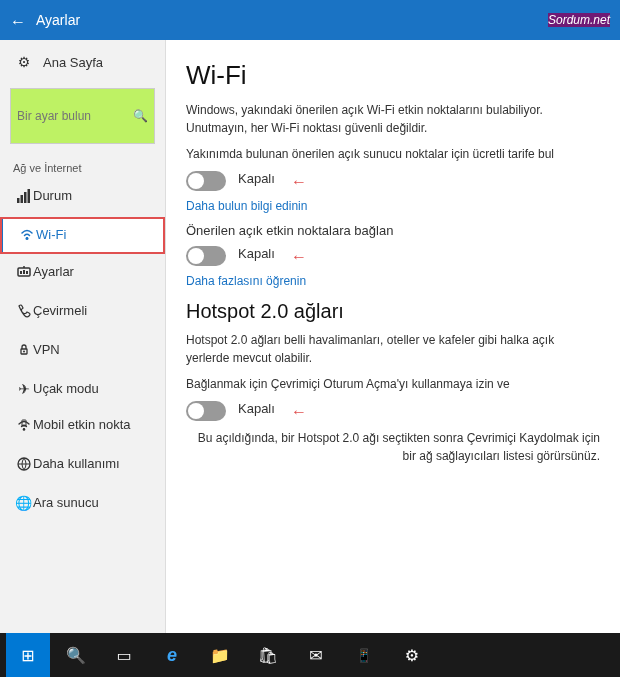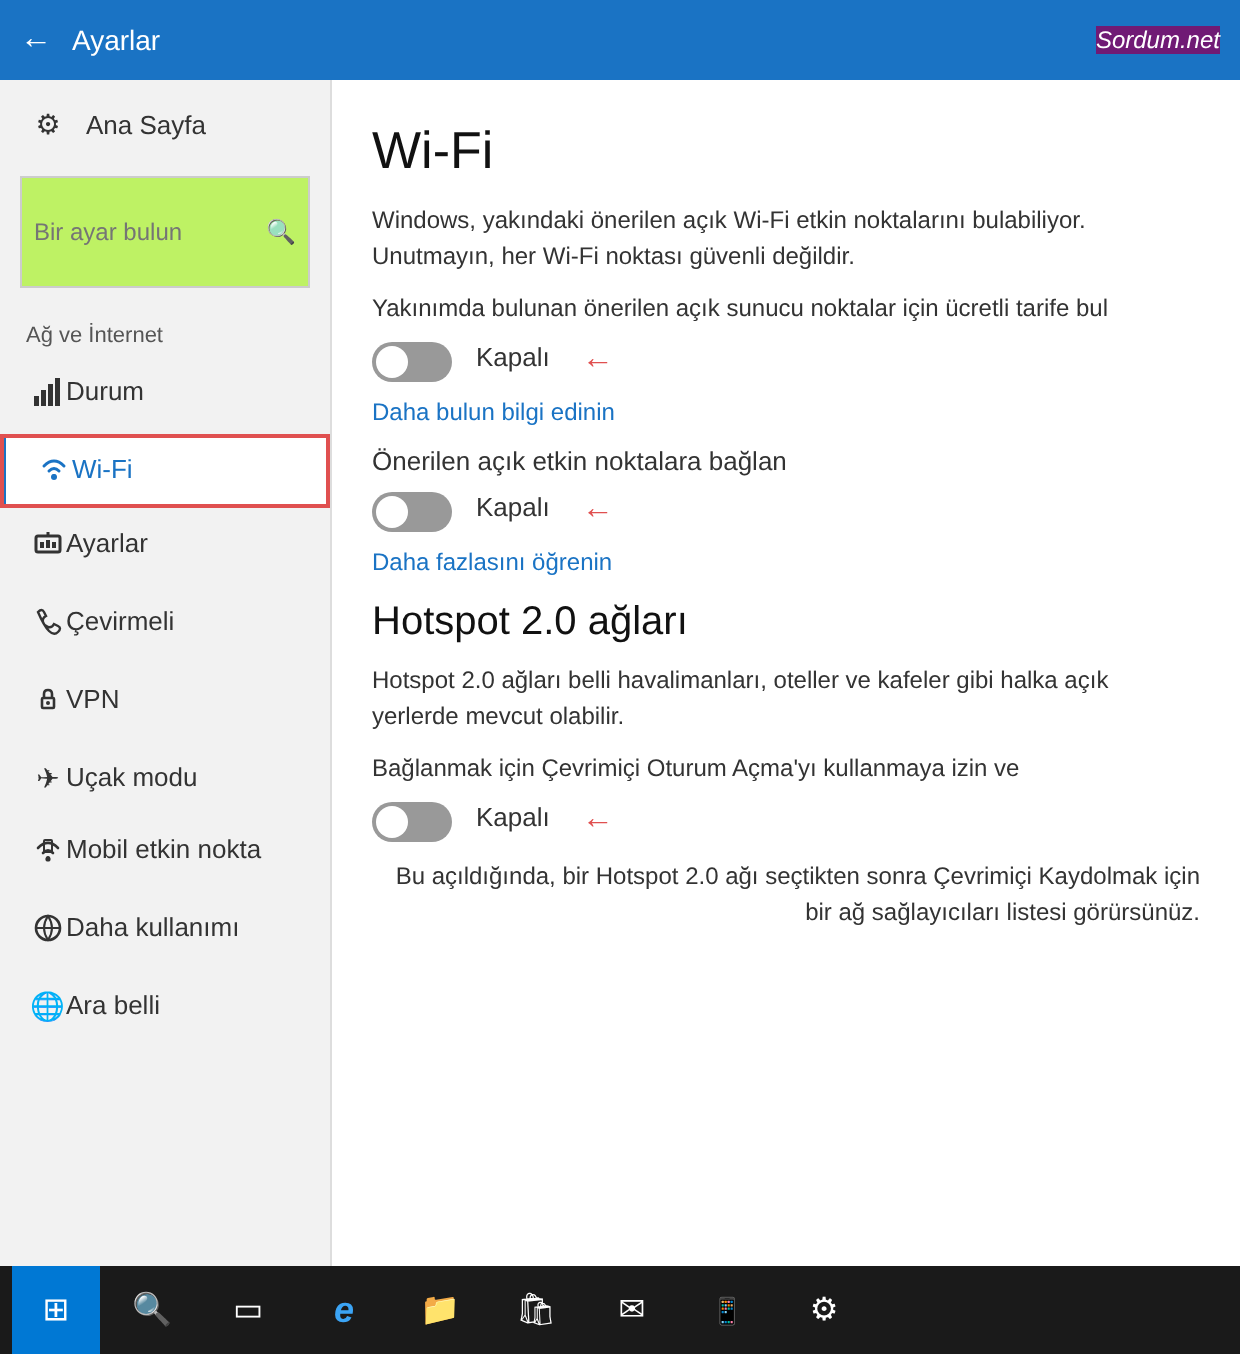--- a/index.html
+++ b/index.html
@@ -324,21 +324,21 @@
           <circle cx="8" cy="8" r="6" stroke="#333" stroke-width="1.3" fill="none"></circle>
           <path d="M8 2 Q12 8 8 14 Q4 8 8 2Z" stroke="#333" stroke-width="1" fill="none"></path>
           <line x1="2" y1="8" x2="14" y2="8" stroke="#333" stroke-width="1"></line>
         </svg>
       </span>
       <span>Daha kullanımı</span>
     </div>
 
     <div class="sidebar-item">
       <span class="sidebar-icon">🌐</span>
-      <span>Ara belli</span>
+      <span>Ara sunucu</span>
     </div>
 
   </div>
 
   <div class="content">
 
     <h1 class="content-title">Wi-Fi</h1>
 
     <p class="content-desc">Windows, yakındaki önerilen açık Wi-Fi etkin noktalarını bulabiliyor. Unutmayın, her Wi-Fi noktası güvenli değildir.</p>
 

